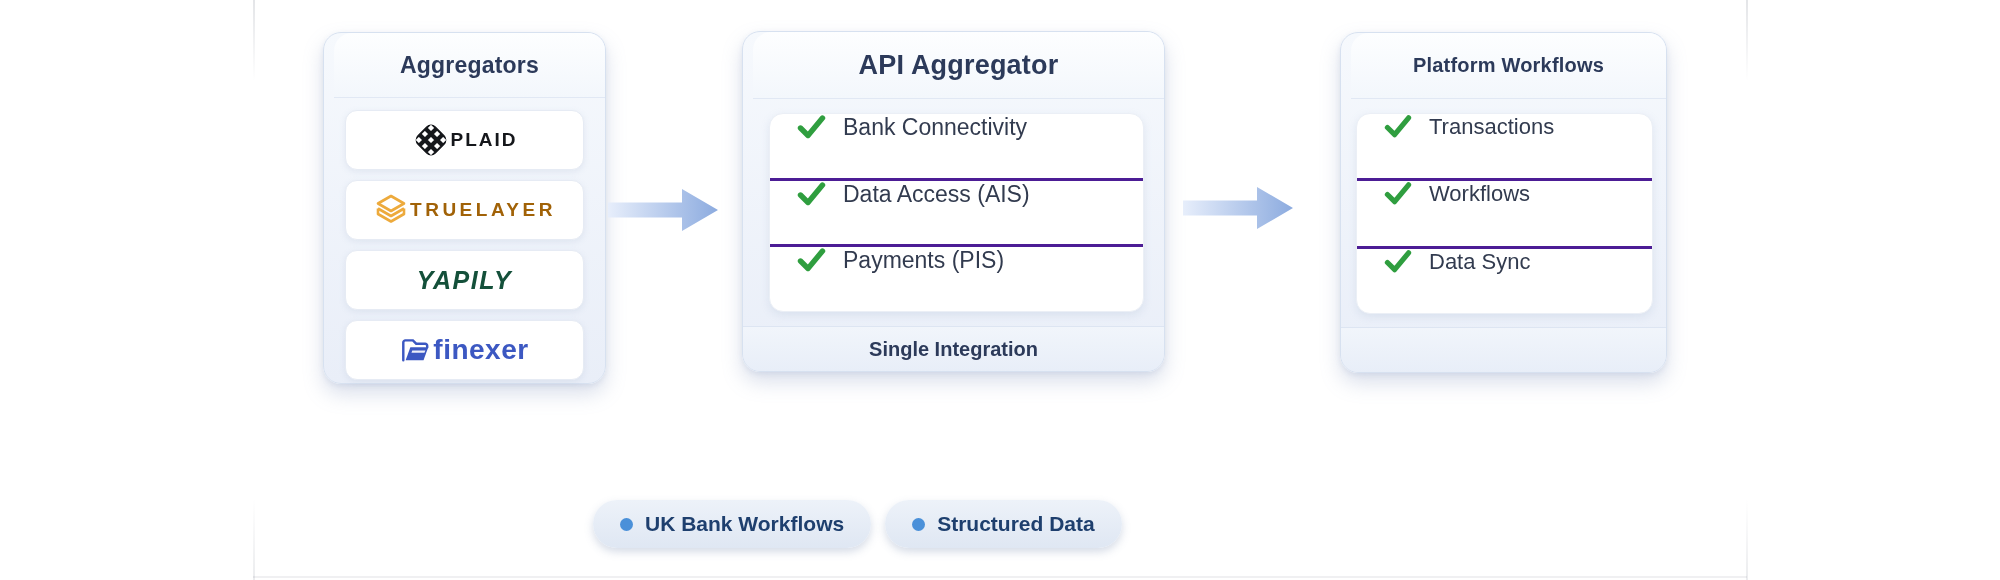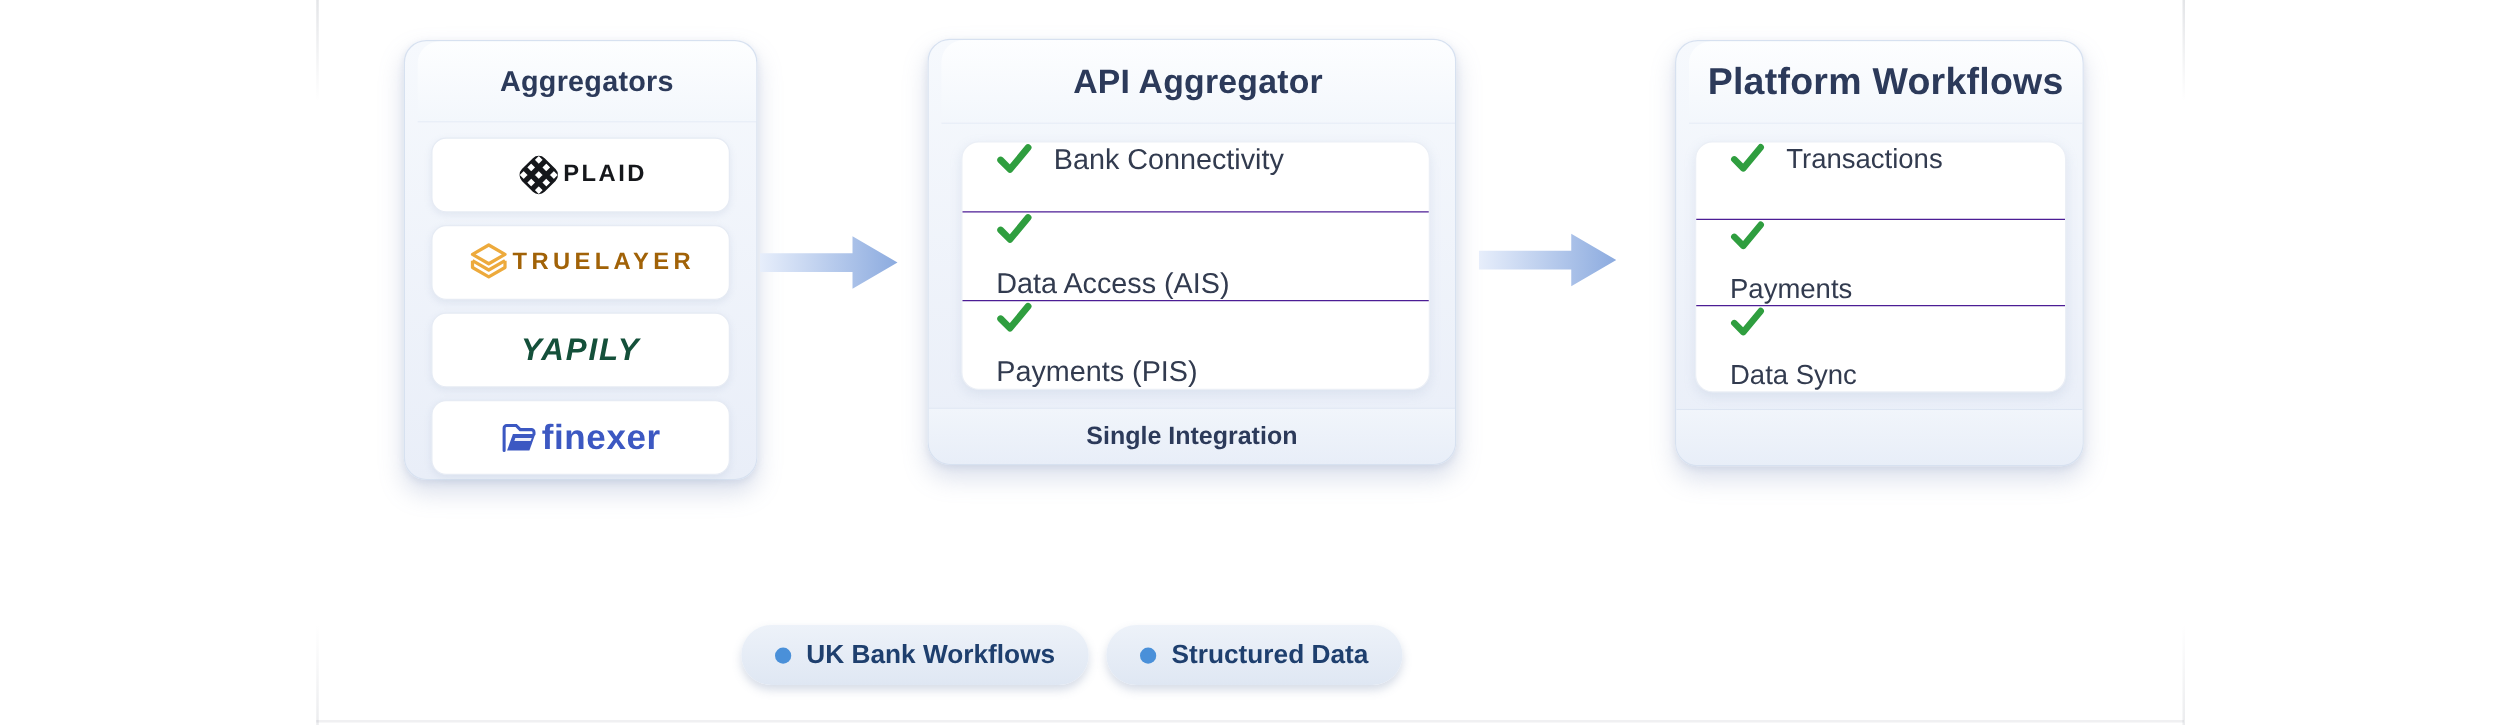--- a/index.html
+++ b/index.html
@@ -29,21 +29,21 @@
     box-shadow:0 2px 6px rgba(140,160,195,.16);}
   .plaid-text{font-size:19px;font-weight:800;letter-spacing:2px;color:#15171b;}
   .truelayer-text{font-size:19px;font-weight:600;letter-spacing:3.5px;color:#a16207;}
   .yapily-text{font-size:25px;font-weight:800;font-style:italic;letter-spacing:1.5px;color:#14503a;}
   .finexer-text{font-size:28px;font-weight:700;letter-spacing:.5px;color:#3c58c2;}
 
   
   .check-card{position:absolute;background:#ffffff;border:1px solid #ebeff6;border-radius:14px;
     box-shadow:0 3px 9px rgba(140,160,195,.18);display:flex;flex-direction:column;}
   .check-row{flex:1;display:flex;align-items:flex-start;gap:17px;padding:0 27px;}
-  .check-row.divided{border-top:1px solid #4c1d95;flex-direction:column;}
+  .check-row.divided{border-top:3px solid #4c1d95;}
   .check-text{color:#323b4f;font-weight:500;}
   .mid .check-text{font-size:23px;}
   .right .check-text{font-size:22px;}
   .check-icon{flex:0 0 auto;display:flex;}
 
   .footer-strip{position:absolute;left:0;right:0;bottom:0;height:44px;
     border-top:1px solid #dde5f2;border-radius:0 0 18px 18px;
     background:linear-gradient(180deg,#f1f5fb 0%,#e8eef8 100%);
     display:flex;align-items:center;justify-content:center;
     font-size:20px;font-weight:600;color:#2c3a5a;}
@@ -173,38 +173,38 @@
           <stop offset="0" stop-color="#e7eefb"></stop>
             <stop offset="1" stop-color="#8cabdf"></stop>
         </linearGradient>
       </defs>
       <path d="M0 16.5 H74 V3 L110 24 L74 45 V31.5 H0 Z" fill="url(#arrowgrad2)"></path>
     </svg>
   </div>
 
   <div class="panel right" style="left:1340px;top:32px;width:325px;height:339px">
     <div class="panel-header" style="height:65px">
-      <div class="panel-title" style="font-size:30px">Platform Workflows</div>
+      <div class="panel-title" style="font-size:20px">Platform Workflows</div>
     </div>
     <div class="check-card" style="left:15px;top:80px;width:295px;height:199px">
       <div class="check-row">
         <span class="check-icon">
           <svg width="28" height="25" viewBox="0 0 29 26">
               <path d="M3.5 14 L11 21.5 L25.5 4" fill="none" stroke="#2f9e3f" stroke-width="5.4" stroke-linecap="round" stroke-linejoin="round"></path>
             </svg>
         </span>
         <span class="check-text">Transactions</span>
       </div>
       <div class="check-row divided">
         <span class="check-icon">
           <svg width="28" height="25" viewBox="0 0 29 26">
               <path d="M3.5 14 L11 21.5 L25.5 4" fill="none" stroke="#2f9e3f" stroke-width="5.4" stroke-linecap="round" stroke-linejoin="round"></path>
             </svg>
         </span>
-        <span class="check-text">Payments</span>
+        <span class="check-text">Workflows</span>
       </div>
       <div class="check-row divided">
         <span class="check-icon">
           <svg width="28" height="25" viewBox="0 0 29 26">
               <path d="M3.5 14 L11 21.5 L25.5 4" fill="none" stroke="#2f9e3f" stroke-width="5.4" stroke-linecap="round" stroke-linejoin="round"></path>
             </svg>
         </span>
         <span class="check-text">Data Sync</span>
       </div>
     </div>

